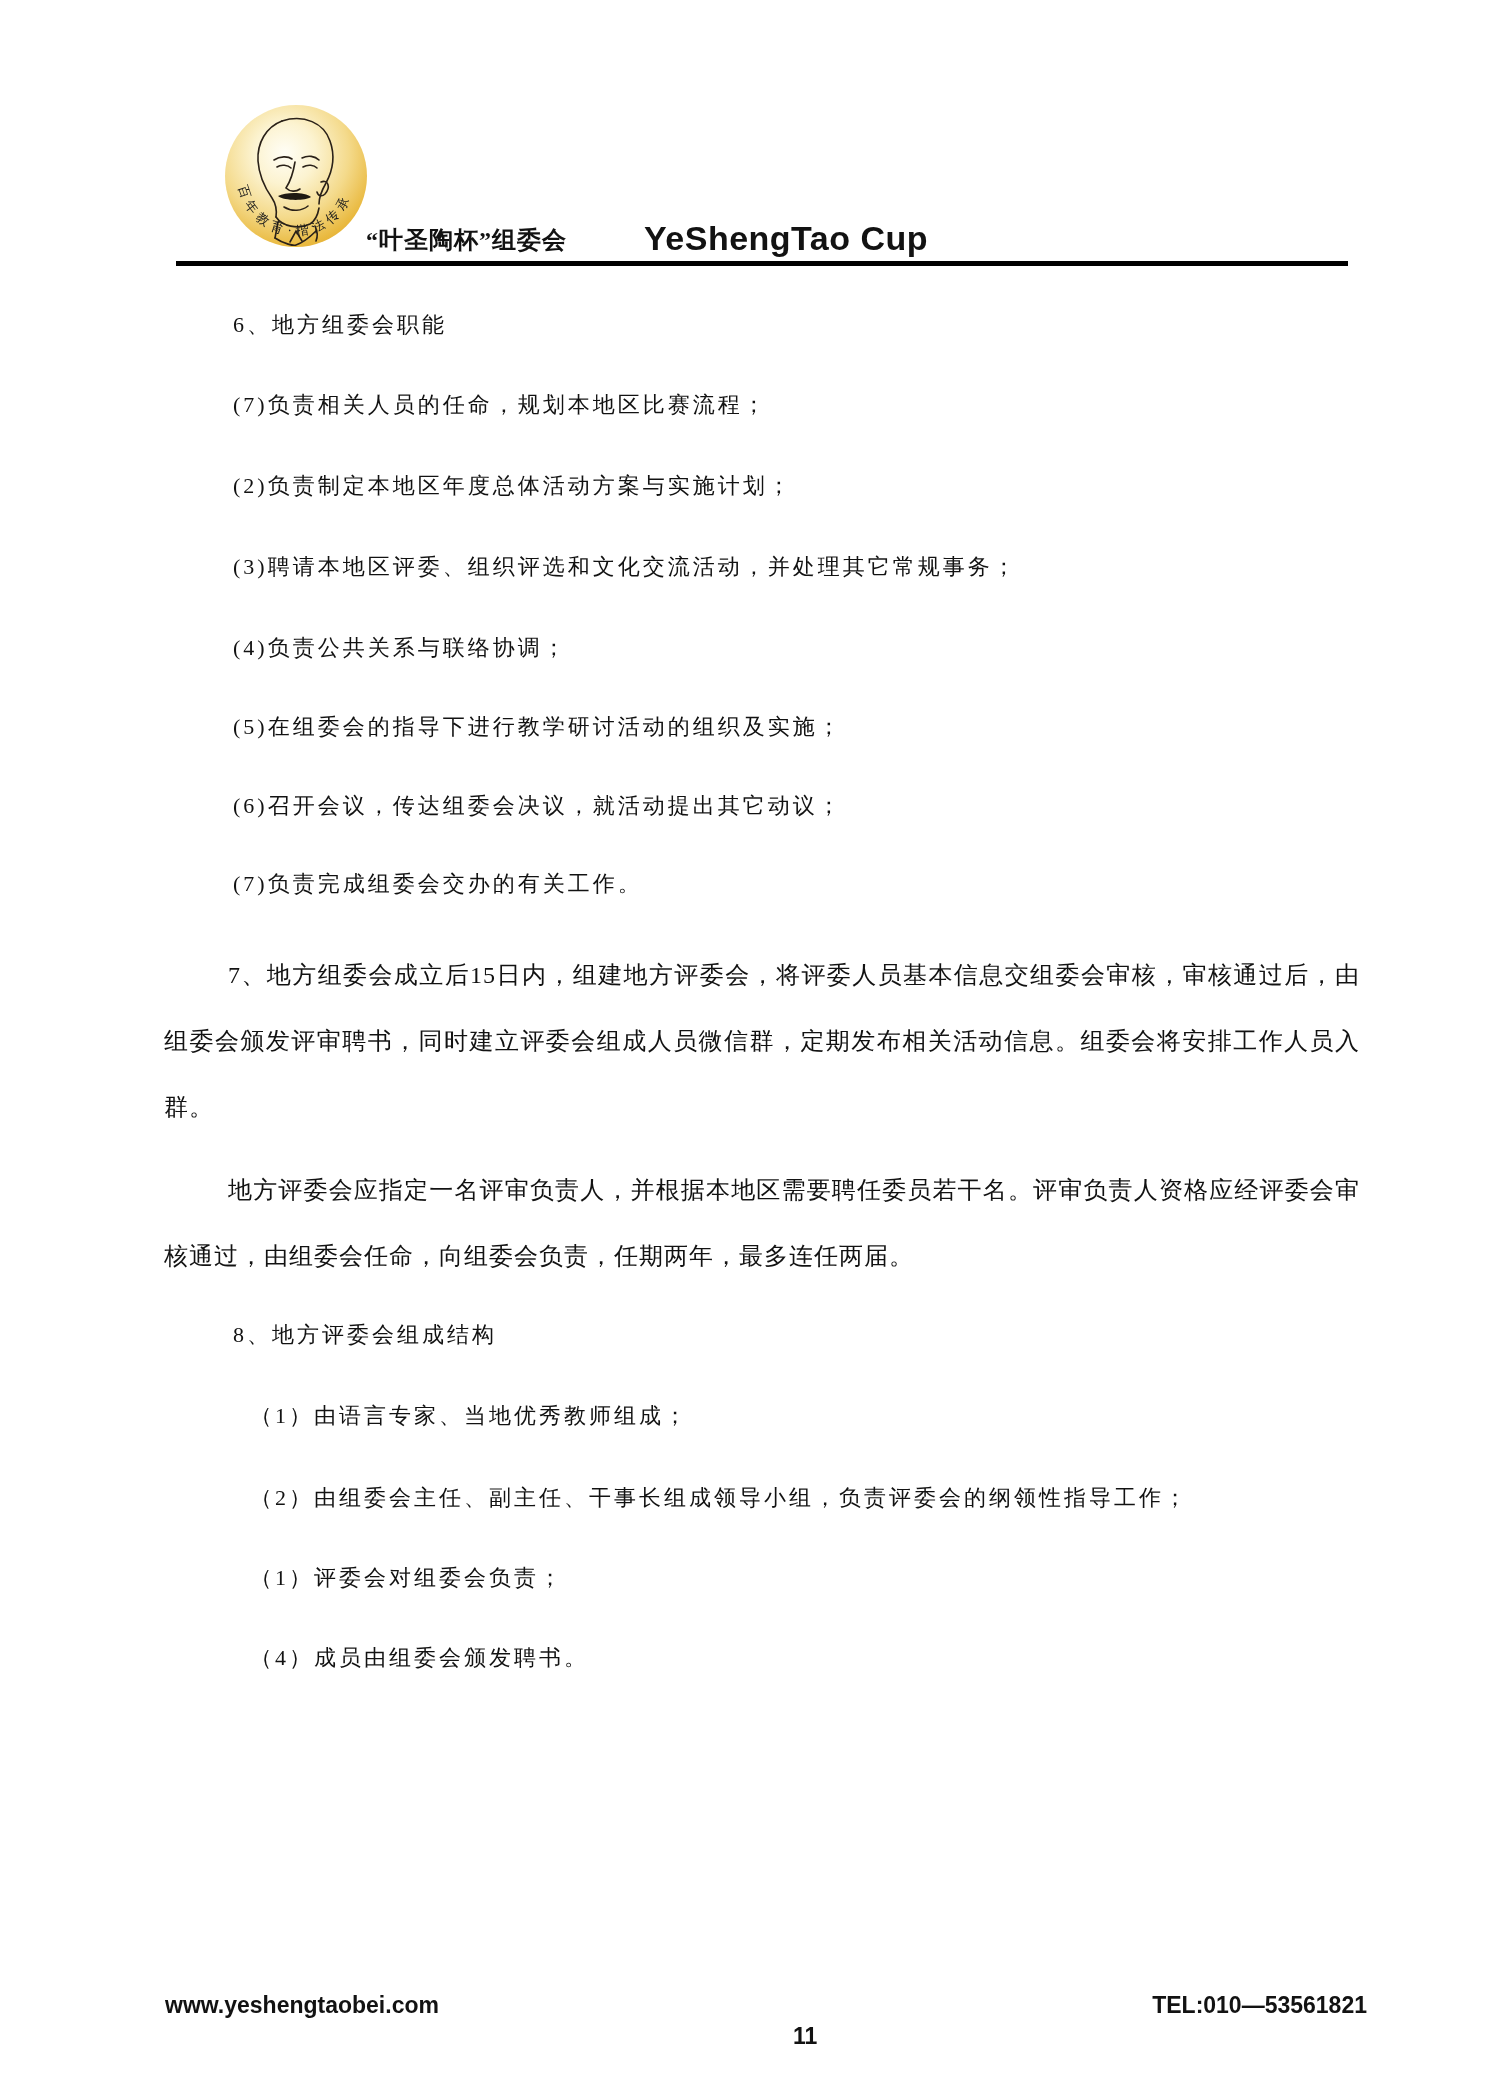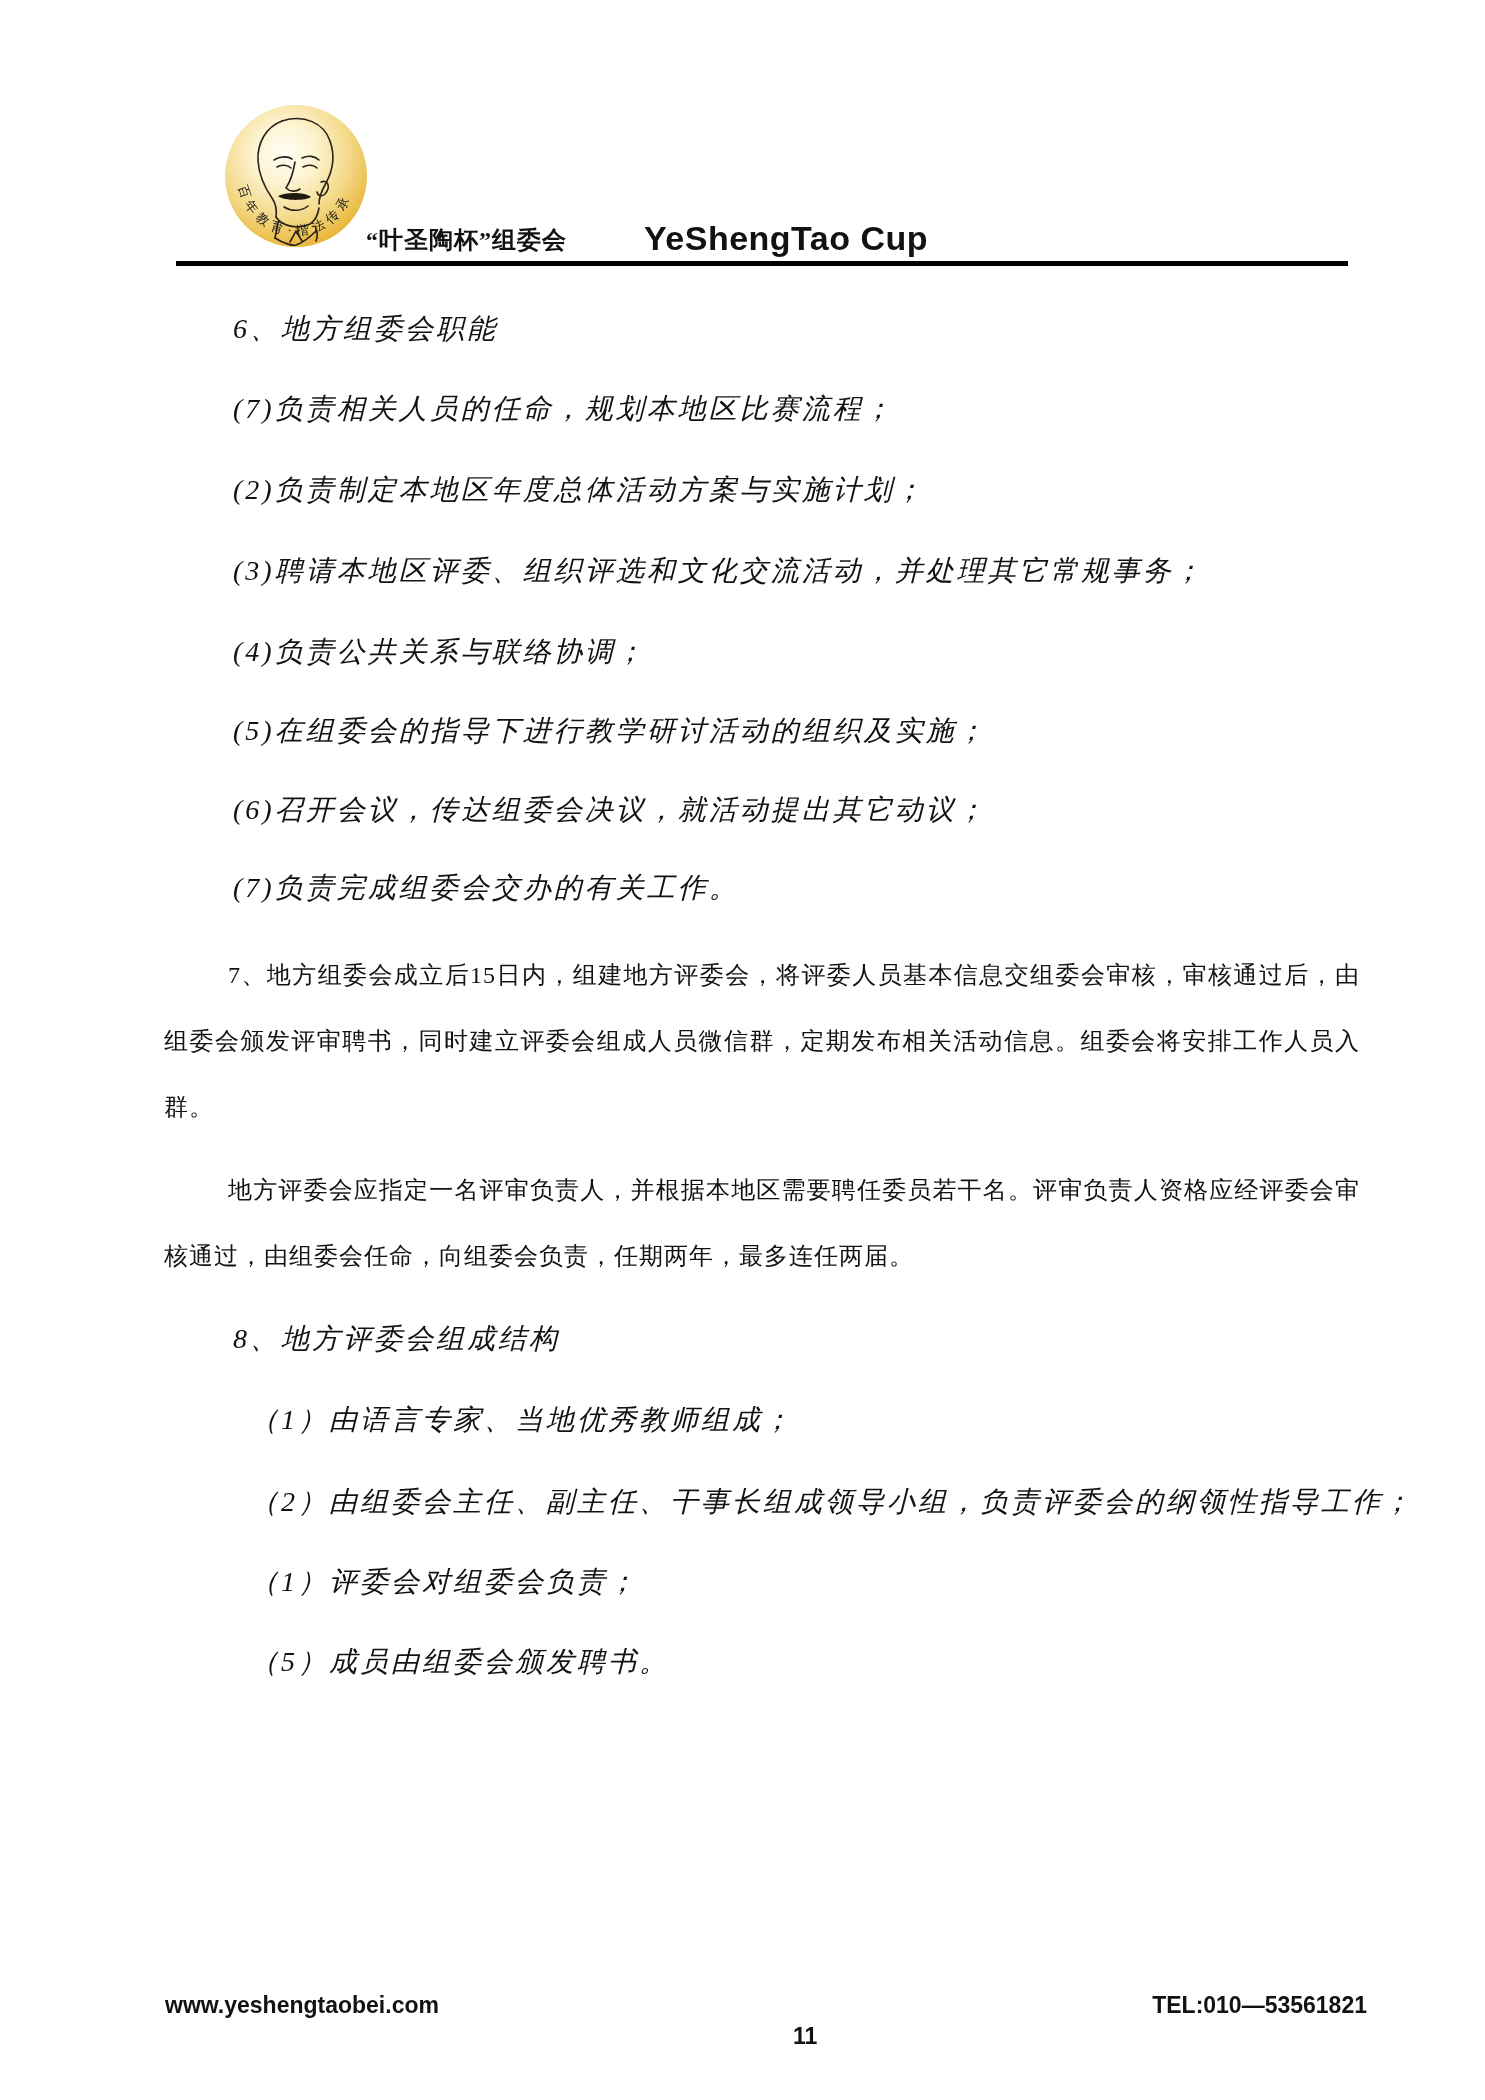--- a/index.html
+++ b/index.html
@@ -24,21 +24,21 @@
     font-family:"Liberation Sans","DejaVu Sans",sans-serif;
     font-weight:bold;font-size:34px;letter-spacing:0.5px;white-space:nowrap;
   }
   .header-rule{
     position:absolute;left:176px;top:261px;width:1172px;height:5px;
     background:#000;
   }
   
   .line{
     position:absolute;left:233px;
-    font-size:28px;letter-spacing:3px;white-space:nowrap;font-style:italic;
+    font-size:22px;letter-spacing:3px;white-space:nowrap;
   }
   .line.sub8{left:250px;}
   .para{
     position:absolute;left:164px;width:1196px;
     font-size:24px;letter-spacing:1px;line-height:66px;
     text-align:justify;text-indent:64px;
   }
   
   .footer-item{
     position:absolute;top:1992px;
@@ -106,19 +106,19 @@
 
   <div class="para" style="top:942px">7、地方组委会成立后15日内，组建地方评委会，将评委人员基本信息交组委会审核，审核通过后，由组委会颁发评审聘书，同时建立评委会组成人员微信群，定期发布相关活动信息。组委会将安排工作人员入群。</div>
 
   <div class="para" style="top:1157px">地方评委会应指定一名评审负责人，并根据本地区需要聘任委员若干名。评审负责人资格应经评委会审核通过，由组委会任命，向组委会负责，任期两年，最多连任两届。</div>
 
   <div class="line" style="top:1320px">8、地方评委会组成结构</div>
 
   <div class="line sub8" style="top:1401px">（1）由语言专家、当地优秀教师组成；</div>
   <div class="line sub8" style="top:1483px">（2）由组委会主任、副主任、干事长组成领导小组，负责评委会的纲领性指导工作；</div>
   <div class="line sub8" style="top:1563px">（1）评委会对组委会负责；</div>
-  <div class="line sub8" style="top:1643px">（5）成员由组委会颁发聘书。</div>
+  <div class="line sub8" style="top:1643px">（4）成员由组委会颁发聘书。</div>
 
   <div class="footer-item footer-web">www.yeshengtaobei.com</div>
   <div class="footer-item footer-page">11</div>
   <div class="footer-item footer-tel">TEL:010—53561821</div>
 
 </div>
 
 </body></html>

